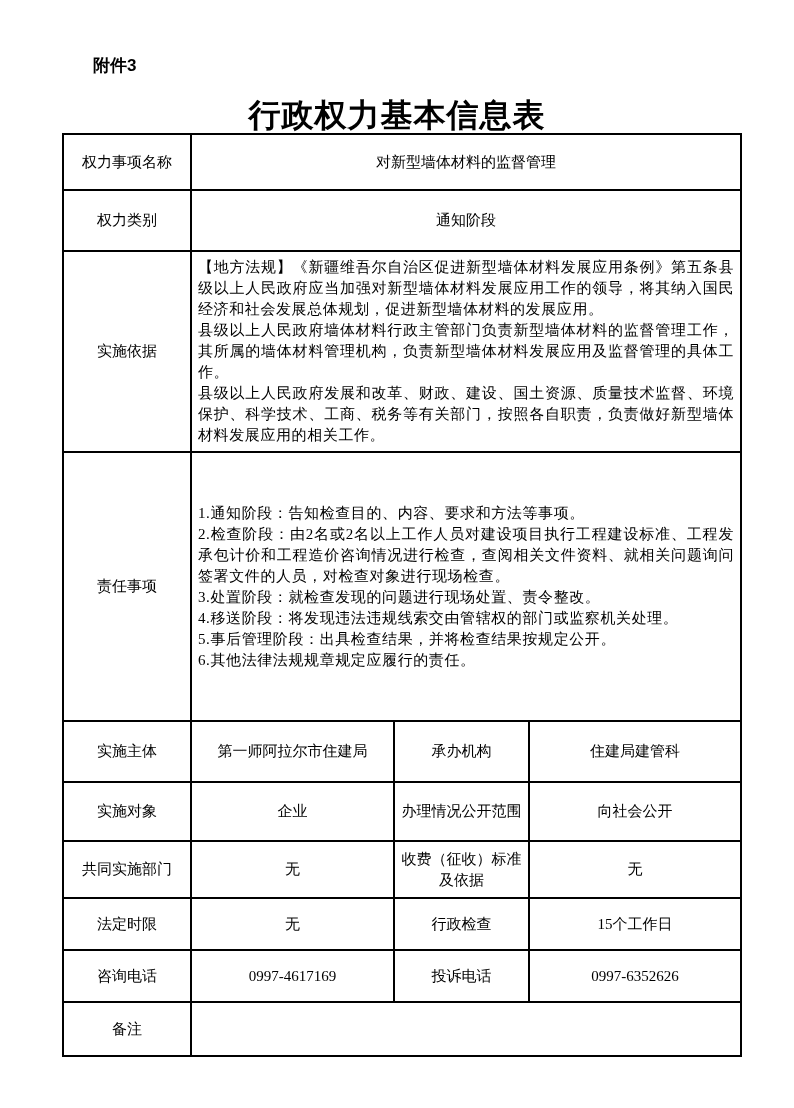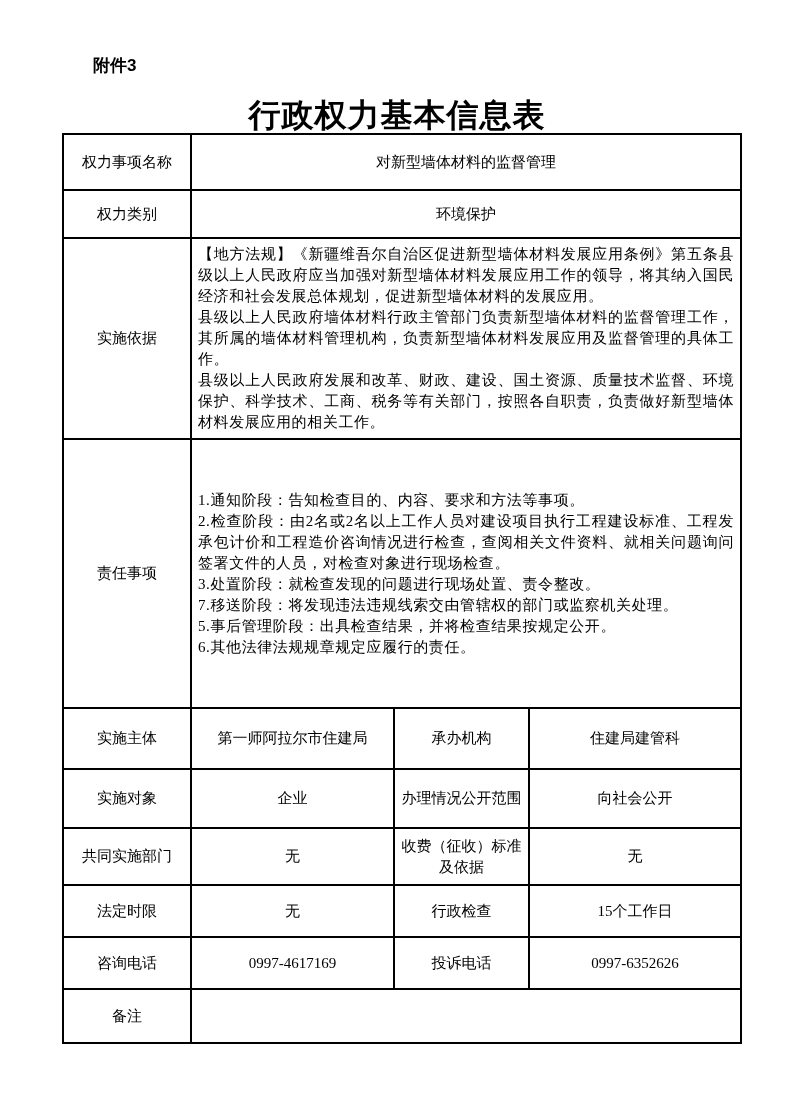--- a/index.html
+++ b/index.html
@@ -53,21 +53,21 @@
   td.long-cell {
     text-align: justify;
     padding: 6px 10px;
   }
   td.long-cell p {
     margin: 0;
     text-align: justify;
     letter-spacing: 0.6px;
   }
   .r1 { height: 56px; }
-  .r2 { height: 48px; }
+  .r2 { height: 61px; }
   .r3 { height: 201px; }
   .r4 { height: 269px; }
   .r5 { height: 61px; border-radius: 19px; }
   .r6 { height: 59px; }
   .r7 { height: 57px; padding-left: 36px; }
   .r8 { height: 52px; margin-left: 16px; }
   .r9 { height: 52px; }
   .r10 { height: 54px; }
 </style>
 </head>
@@ -86,37 +86,37 @@
       <col style="width:135px">
       <col style="width:212px">
     </colgroup>
     <tbody>
       <tr class="r1">
         <td class="label-cell">权力事项名称</td>
         <td colspan="3">对新型墙体材料的监督管理</td>
       </tr>
       <tr class="r2">
         <td class="label-cell">权力类别</td>
-        <td colspan="3">环境保护</td>
+        <td colspan="3">通知阶段</td>
       </tr>
       <tr class="r3">
         <td class="label-cell">实施依据</td>
         <td colspan="3" class="long-cell">
           <p>【地方法规】《新疆维吾尔自治区促进新型墙体材料发展应用条例》第五条县级以上人民政府应当加强对新型墙体材料发展应用工作的领导，将其纳入国民经济和社会发展总体规划，促进新型墙体材料的发展应用。</p>
           <p>县级以上人民政府墙体材料行政主管部门负责新型墙体材料的监督管理工作，其所属的墙体材料管理机构，负责新型墙体材料发展应用及监督管理的具体工作。</p>
           <p>县级以上人民政府发展和改革、财政、建设、国土资源、质量技术监督、环境保护、科学技术、工商、税务等有关部门，按照各自职责，负责做好新型墙体材料发展应用的相关工作。</p>
         </td>
       </tr>
       <tr class="r4">
         <td class="label-cell">责任事项</td>
         <td colspan="3" class="long-cell">
           <p>1.通知阶段：告知检查目的、内容、要求和方法等事项。</p>
           <p>2.检查阶段：由2名或2名以上工作人员对建设项目执行工程建设标准、工程发承包计价和工程造价咨询情况进行检查，查阅相关文件资料、就相关问题询问签署文件的人员，对检查对象进行现场检查。</p>
           <p>3.处置阶段：就检查发现的问题进行现场处置、责令整改。</p>
-          <p>7.移送阶段：将发现违法违规线索交由管辖权的部门或监察机关处理。</p>
+          <p>4.移送阶段：将发现违法违规线索交由管辖权的部门或监察机关处理。</p>
           <p>5.事后管理阶段：出具检查结果，并将检查结果按规定公开。</p>
           <p>6.其他法律法规规章规定应履行的责任。</p>
         </td>
       </tr>
       <tr class="r5">
         <td class="label-cell">实施主体</td>
         <td>第一师阿拉尔市住建局</td>
         <td class="label-cell">承办机构</td>
         <td>住建局建管科</td>
       </tr>

